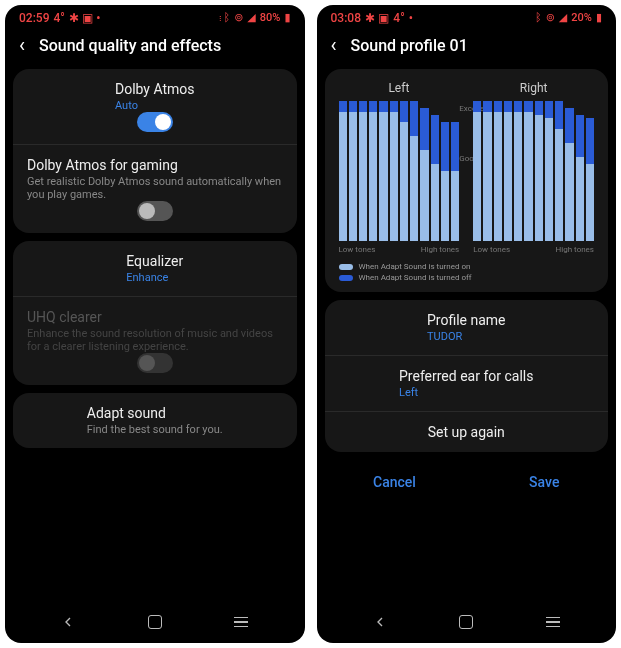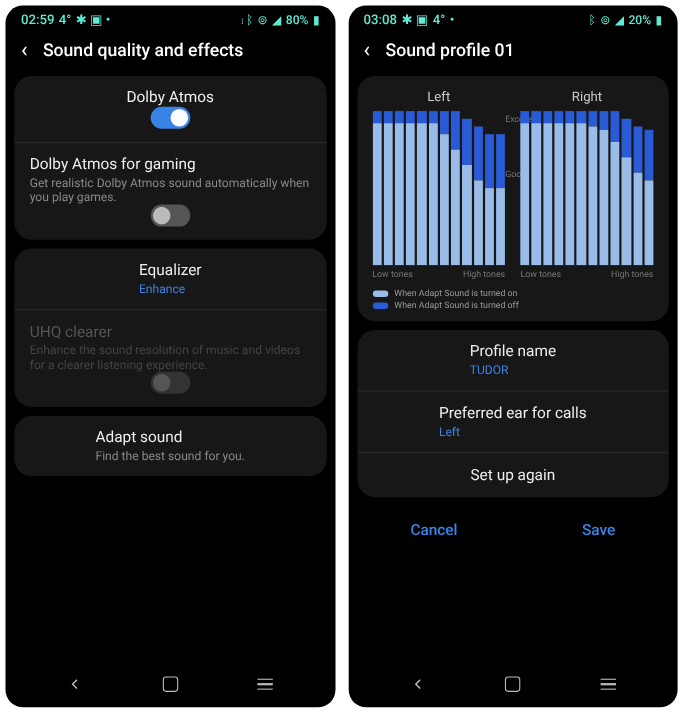--- a/index.html
+++ b/index.html
@@ -18,23 +18,23 @@
     background: #000;
     border-radius: 16px;
     overflow: hidden;
     display: flex;
     flex-direction: column;
     position: relative;
   }
   .status-bar {
     display: flex;
     justify-content: space-between;
-    align-items: center;
+    align-items: flex-start;
     padding: 6px 14px 2px;
-    color: #5eead4;
+    color: #ef4444;
     font-size: 12px;
     font-weight: 500;
   }
   .status-left, .status-right { display: flex; align-items: center; gap: 4px; }
   .status-right { font-size: 11px; }
   .header {
     display: flex;
     align-items: center;
     gap: 14px;
     padding: 8px 14px 14px;
@@ -191,20 +191,21 @@
 
   <div class="header">
     <span class="back-arrow">‹</span>
     <span class="header-title">Sound quality and effects</span>
   </div>
 
   <div class="card">
     <div class="row">
       <div class="row-text">
         <div class="row-title">Dolby Atmos</div>
+        <div class="row-sub sub-blue">Auto</div>
       </div>
       <div class="toggle on">
           <div class="knob"></div>
         </div>
     </div>
     <div class="row">
       <div class="row-text">
         <div class="row-title">Dolby Atmos for gaming</div>
         <div class="row-sub sub-gray">Get realistic Dolby Atmos sound automatically when you play games.</div>
       </div>

